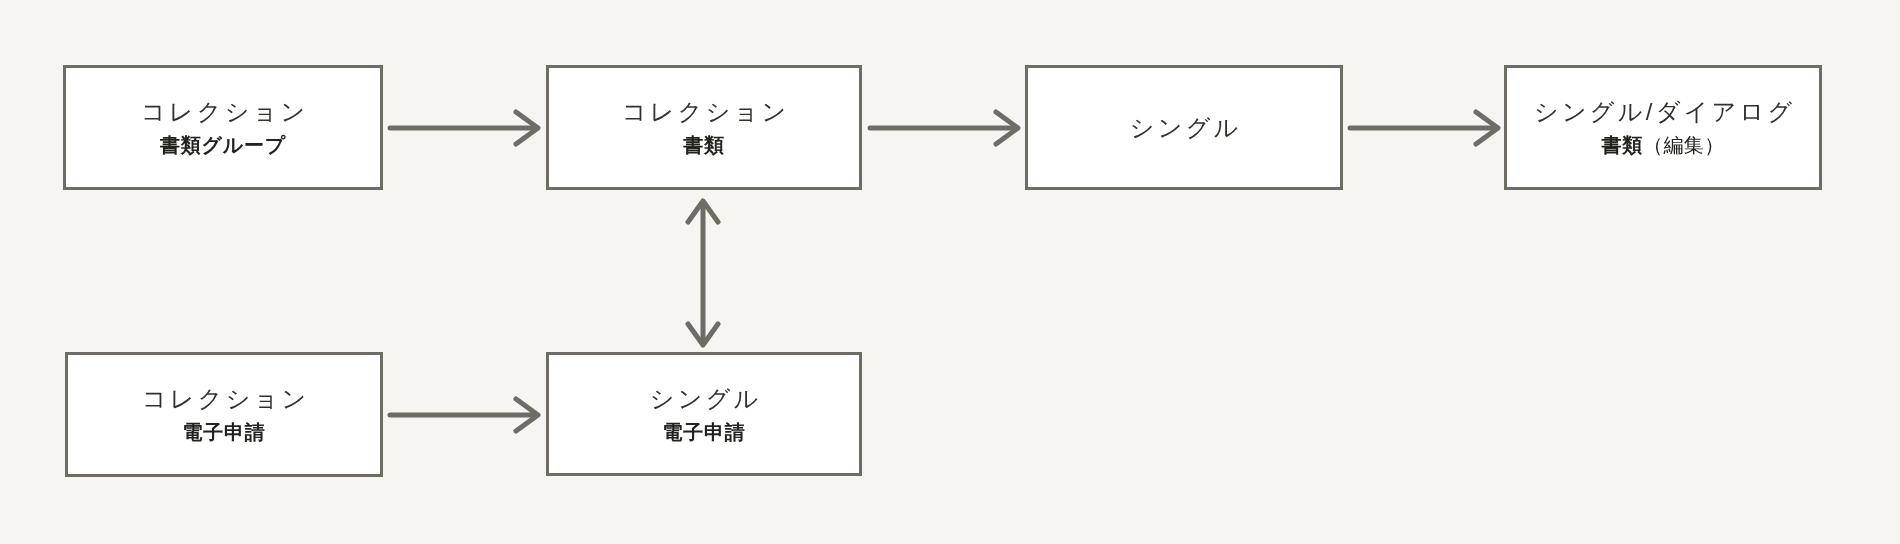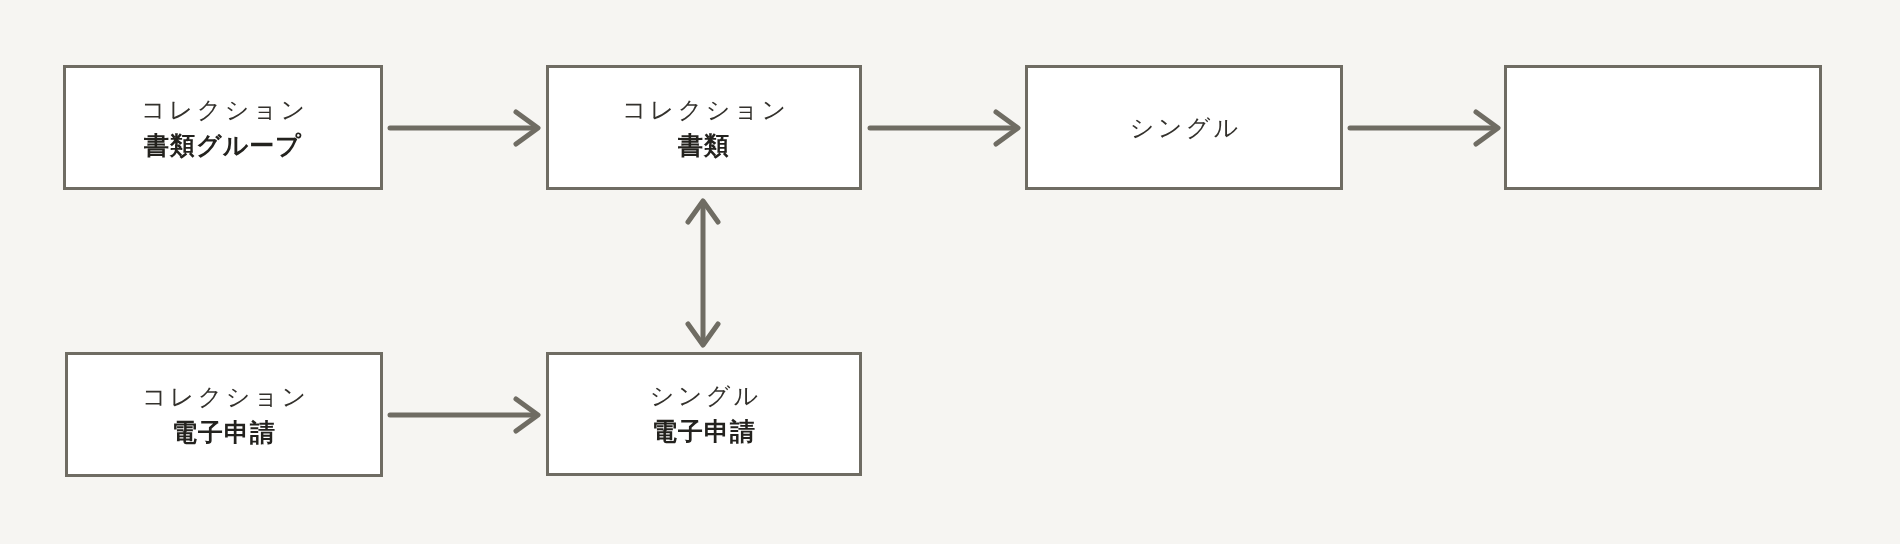--- a/index.html
+++ b/index.html
@@ -34,21 +34,21 @@
   .node .type-label{
     font-size:24px;
     font-weight:400;
     letter-spacing:0.14em;
     text-indent:0.14em;
     color:var(--text-secondary);
     line-height:1;
     white-space:nowrap;
   }
   .node .node-title{
-    font-size:25px;
+    font-size:20px;
     line-height:1;
     color:var(--text-primary);
     white-space:nowrap;
   }
   .node .node-title .b{font-weight:700;letter-spacing:0.04em;}
   .node .node-title .s{font-weight:400;letter-spacing:0.02em;}
   
   .n0{left:63px;  top:65px;  width:320px; height:125px;}
   .n1{left:546px; top:65px;  width:316px; height:125px;}
   .n2{left:1025px;top:65px;  width:318px; height:125px;}
@@ -106,20 +106,22 @@
   <div class="node n1">
     <div class="type-label">コレクション</div>
     <div class="node-title"><span class="b">書類</span><span class="s"></span></div>
   </div>
 
   <div class="node n2">
     <div class="type-label">シングル</div>
   </div>
 
   <div class="node n3">
+    <div class="type-label">シングル/ダイアログ</div>
+    <div class="node-title"><span class="b">書類</span><span class="s">（編集）</span></div>
   </div>
 
   <div class="node n4">
     <div class="type-label">コレクション</div>
     <div class="node-title"><span class="b">電子申請</span><span class="s"></span></div>
   </div>
 
   <div class="node n5">
     <div class="type-label">シングル</div>
     <div class="node-title"><span class="b">電子申請</span><span class="s"></span></div>

